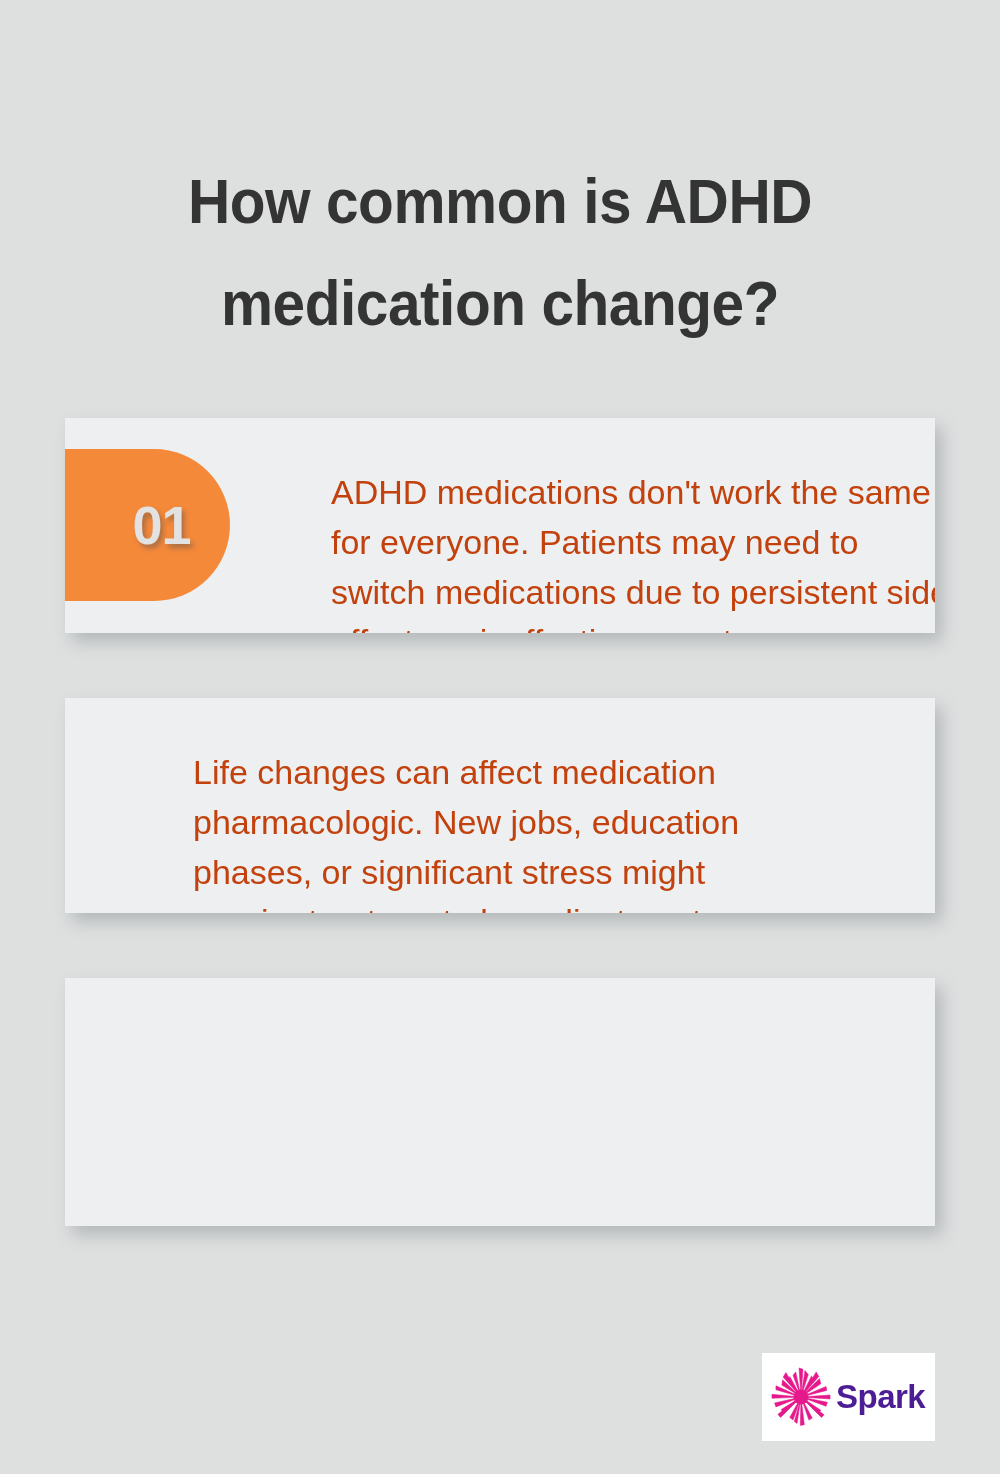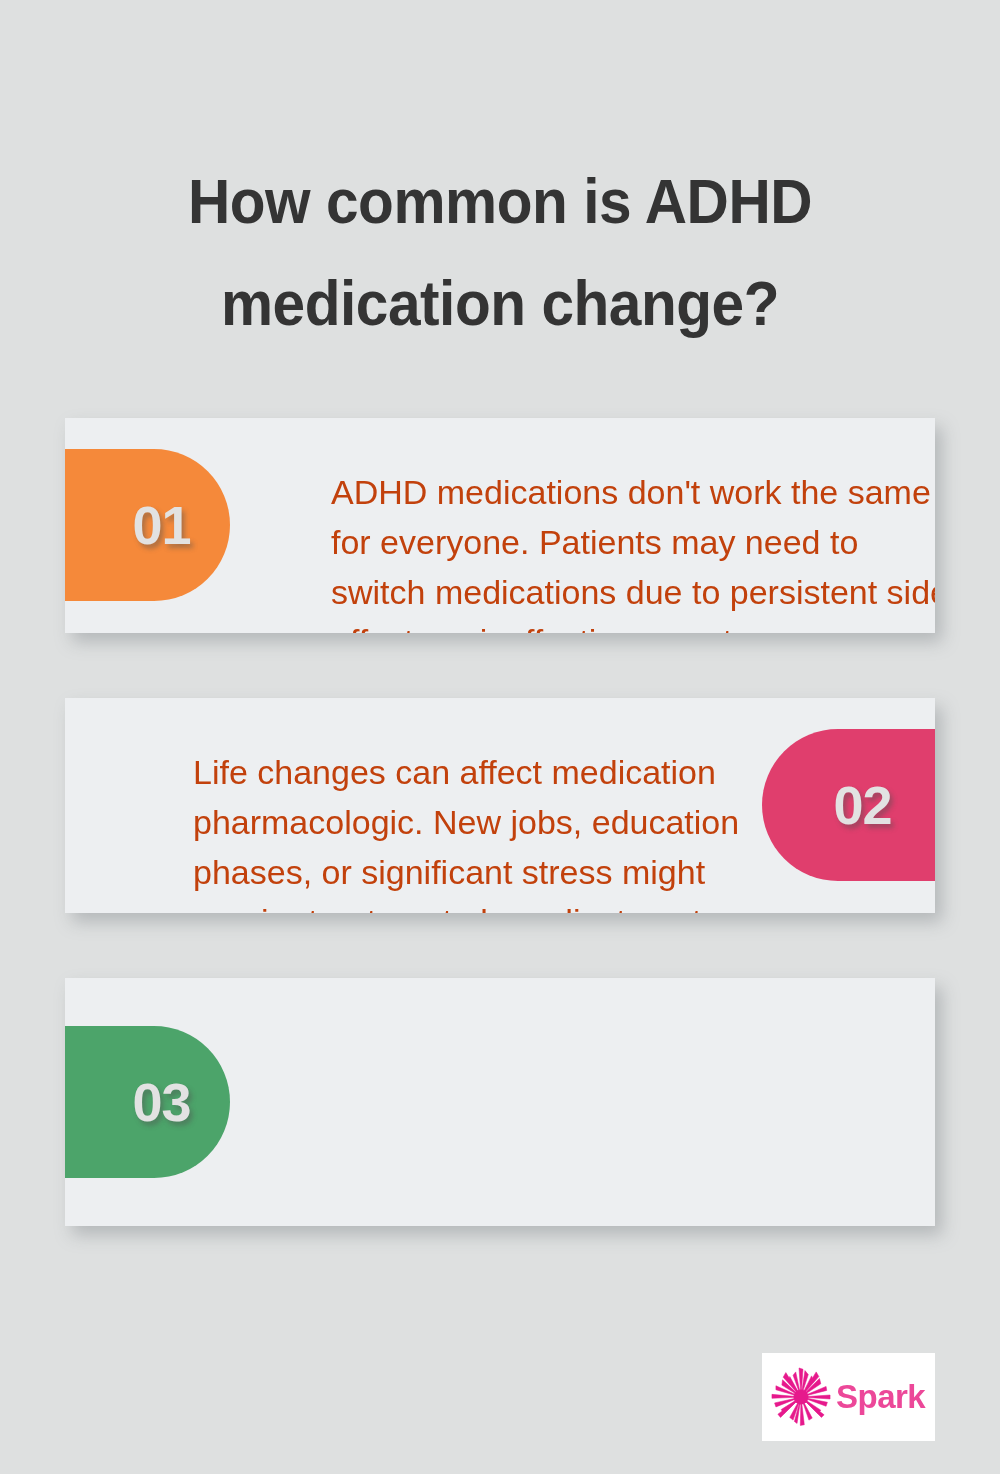--- a/index.html
+++ b/index.html
@@ -103,42 +103,40 @@
     box-sizing: border-box;
   }
   .logo-mark {
     width: 66px;
     height: 66px;
     flex: 0 0 auto;
   }
   .logo-word {
     font-size: 33px;
     font-weight: bold;
-    color: #ec4899;
+    color: #4c1d95;
     letter-spacing: -0.5px;
     margin-left: 2px;
   }
 </style>
 </head>
 <body style="background: rgb(222, 224, 224);">
 
 <h1 class="title">How common is ADHD medication change?</h1>
 
 <div class="card" id="card-1">
   <div class="badge badge-left" id="badge-1" style="background: rgb(245, 137, 58);">01</div>
   <div class="card-text" id="text-1">ADHD medications don't work the same for everyone. Patients may need to switch medications due to persistent side effects or ineffective symptom management.</div>
 </div>
 
 <div class="card" id="card-2">
-  <div class="badge badge-right" id="badge-2" style="background: rgb(224, 62, 109);">02</div>
   <div class="card-text" id="text-2">Life changes can affect medication pharmacologic. New jobs, education phases, or significant stress might require treatment plan adjustments.</div>
 </div>
 
 <div class="card" id="card-3">
-  <div class="badge badge-left" id="badge-3" style="background: rgb(76, 164, 106);">03</div>
 </div>
 
 <div class="logo-box">
   <svg class="logo-mark" viewBox="0 0 100 100">
     <g fill="#e6198c" stroke="#e6198c" stroke-width="0.8">
       <polygon points="50,50 47,6 53,8"></polygon>
       <polygon points="50,50 56,10 61,16"></polygon>
       <polygon points="50,50 42,12 38,17"></polygon>
       <polygon points="50,50 66,18 69,25"></polygon>
       <polygon points="50,50 33,19 31,27"></polygon>

